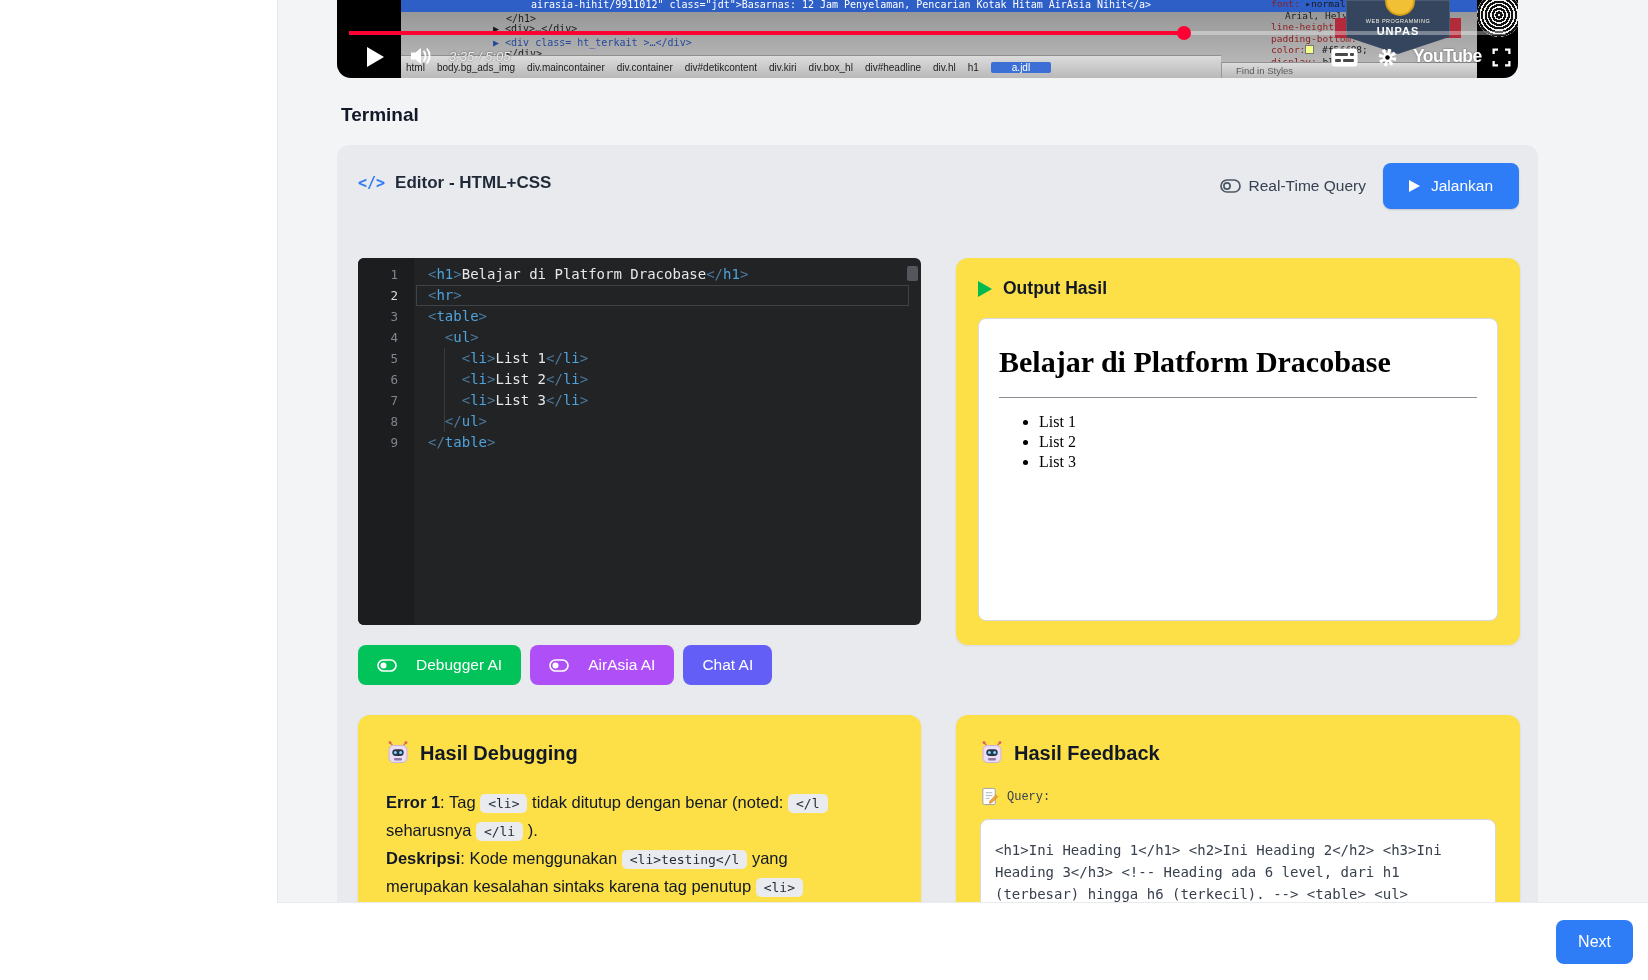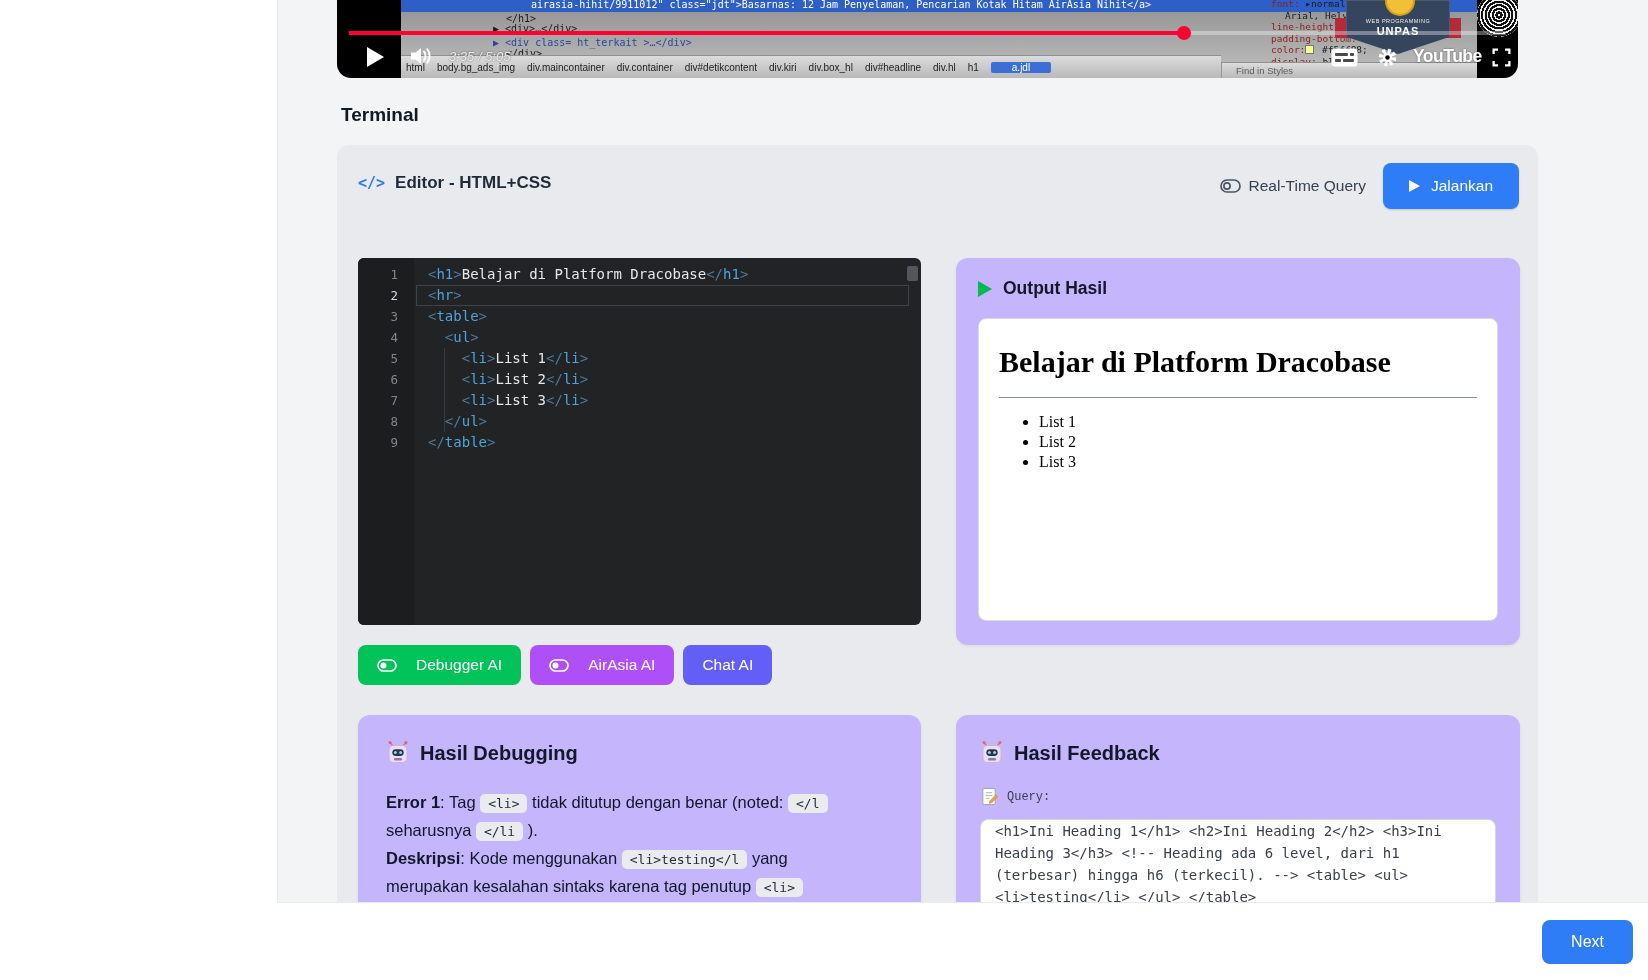--- a/index.html
+++ b/index.html
@@ -5,21 +5,21 @@
   html,body{margin:0;padding:0;}
   body{
     width:1648px;height:980px;position:relative;overflow:hidden;
     background:#ffffff;font-family:"Liberation Sans",sans-serif;
     -webkit-font-smoothing:antialiased;
   }
   
   .sidebar{position:absolute;left:0;top:0;width:277px;height:980px;background:#fff;}
   .content{position:absolute;left:277px;top:0;width:1371px;height:902px;background:#f3f4f6;border-left:1px solid #e7e8ea;overflow:hidden;}
   .footer{position:absolute;left:277px;top:902px;width:1371px;height:78px;background:#fff;border-top:1px solid #e9eaec;}
-  .next-btn{position:absolute;right:15px;top:17px;height:44px;padding:0 29px;background:#2e7cf6;color:#fff;font-size:16px;font-weight:500;border:none;border-radius:8px;cursor:pointer;font-family:"Liberation Sans",sans-serif;}
+  .next-btn{position:absolute;right:15px;top:17px;height:44px;padding:0 22px;background:#2e7cf6;color:#fff;font-size:16px;font-weight:500;border:none;border-radius:8px;cursor:pointer;font-family:"Liberation Sans",sans-serif;}
 
   
   .video{position:absolute;left:59px;top:0;width:1181px;height:78px;background:#000;border-radius:0 0 14px 14px;overflow:hidden;}
   .v-content{position:absolute;left:64px;top:0;width:1076px;height:78px;background:linear-gradient(#909090,#c0c0c0);overflow:hidden;}
   .dt-selected{position:absolute;left:0;top:-3px;height:15px;width:100%;background:#2e5fc7;color:#fff;font-family:"DejaVu Sans Mono",monospace;font-size:10px;line-height:16px;padding-left:130px;white-space:nowrap;box-sizing:border-box;}
   .dt-line{position:absolute;font-family:"DejaVu Sans Mono",monospace;font-size:10px;color:#1a1a1a;white-space:nowrap;}
   .dt-1{left:105px;top:13px;}
   .dt-2{left:92px;top:23px;}
   .dt-3{left:92px;top:37px;color:#26499c;}
   .dt-4{left:105px;top:48px;}
@@ -80,39 +80,39 @@
 
   
   .ai-row{position:absolute;left:21px;top:500px;display:flex;gap:9px;}
   .ai-btn{height:40px;display:flex;align-items:center;gap:19px;padding:0 19px;border:none;border-radius:8px;color:#fff;font-size:15.5px;font-weight:500;cursor:pointer;font-family:"Liberation Sans",sans-serif;}
   .ai-green{background:#02c25a;}
   .ai-purple{background:#ae4ff7;}
   .ai-indigo{background:#635ef6;}
   .ai-toggle{display:flex;align-items:center;}
 
   
-  .card{position:absolute;background:#c4b5fd;border-radius:12px;box-shadow:0 1px 3px rgba(0,0,0,.07);}
+  .card{position:absolute;background:#fde047;border-radius:12px;box-shadow:0 1px 3px rgba(0,0,0,.07);}
   .debug-card{left:21px;top:570px;width:563px;height:420px;padding:26px 28px;box-sizing:border-box;}
   .card-title{display:flex;align-items:center;gap:10px;font-size:20px;font-weight:700;color:#111827;}
   .debug-body{margin-top:24px;font-size:16.5px;line-height:27px;color:#101828;}
   .debug-body b{font-weight:700;}
   .chip{font-family:"DejaVu Sans Mono",monospace;font-size:13px;background:#e9ebee;border-radius:5px;padding:2px 8px;color:#1f2937;white-space:nowrap;}
 
   .output-card{left:619px;top:113px;width:564px;height:387px;padding:20px 22px;box-sizing:border-box;}
   .out-title-row{display:flex;align-items:center;gap:11px;}
   .play-tri{width:0;height:0;border-left:14px solid #00b94f;border-top:8.5px solid transparent;border-bottom:8.5px solid transparent;}
   .out-title{font-size:17.5px;font-weight:700;color:#111827;}
   .output-box{position:absolute;left:22px;right:22px;top:60px;bottom:24px;border:1px solid #d7dade;border-radius:8px;background:#fff;padding:14px 20px;box-sizing:border-box;overflow:hidden;}
   .out-h1{font-family:"Liberation Serif",serif;font-size:30px;font-weight:bold;color:#000;margin:12px 0 18px 0;}
   .out-hr{border:none;border-top:1px solid #8a8f95;margin:0 0 14px 0;}
   .out-ul{font-family:"Liberation Serif",serif;font-size:16px;line-height:20px;color:#000;margin:0;padding-left:40px;}
 
   .feedback-card{left:619px;top:570px;width:564px;height:420px;padding:26px 24px;box-sizing:border-box;}
   .query-label-row{display:flex;align-items:center;gap:8px;margin-top:22px;font-size:12px;color:#374151;font-family:Liberation Mono, monospace;}
-  .query-box{margin-top:13px;border:1px solid #d5d8dd;border-radius:8px;background:#fff;padding:0 14px;font-family:"DejaVu Sans Mono",monospace;font-size:14px;line-height:22px;color:#37404c;}
+  .query-box{margin-top:13px;border:1px solid #d5d8dd;border-radius:8px;background:#fff;padding:19px 14px;font-family:"DejaVu Sans Mono",monospace;font-size:14px;line-height:22px;color:#37404c;}
   .q-line{white-space:pre;}
 </style>
 </head>
 <body>
 
 <div class="sidebar"></div>
 
 <div class="content">
 
   <div class="video">

